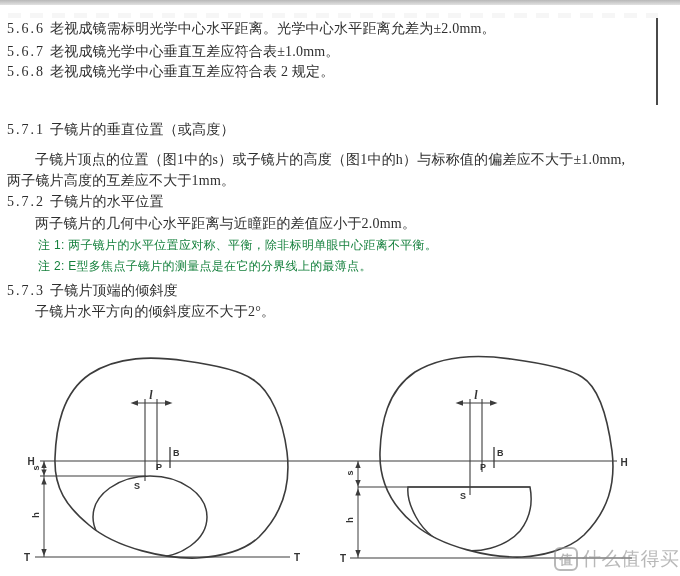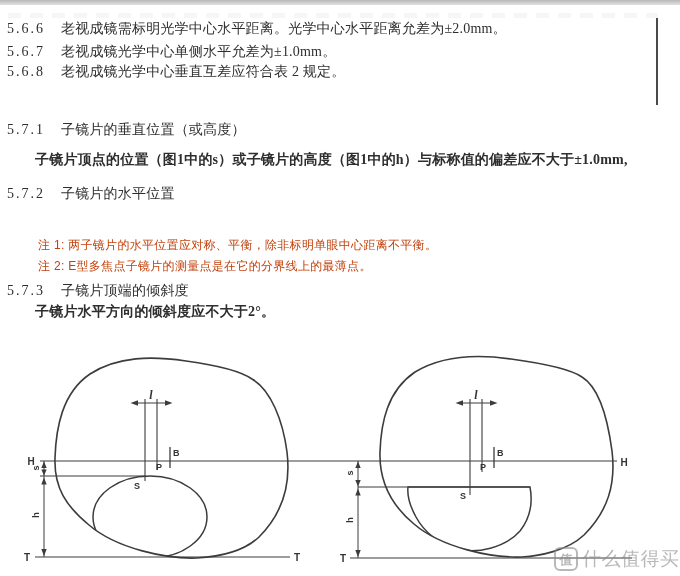--- a/index.html
+++ b/index.html
@@ -4,25 +4,25 @@
 <style>
   html,body{margin:0;padding:0;background:#fff;}
   .page{position:relative;width:680px;height:576px;background:#ffffff;overflow:hidden;
         font-family:"Liberation Serif","DejaVu Serif",serif;color:#2e2e2e;}
   .top-bar{position:absolute;left:0;top:0;width:680px;height:5px;
            background:linear-gradient(#b7b7b7,#e2e2e2);}
   .ghost-row{position:absolute;left:8px;top:13px;width:650px;height:5px;opacity:.5;
              background:repeating-linear-gradient(90deg,#ededed 0 13px,transparent 13px 22px);}
   .vrule{position:absolute;left:656px;top:18px;width:1.5px;height:87px;background:#4a4a4a;}
   .tline{position:absolute;left:7px;white-space:nowrap;font-size:14px;line-height:15px;letter-spacing:.2px;}
-  .tline .num{letter-spacing:2px;margin-right:16px;}
-  .indent{left:35px;font-weight:bold;}
+  .tline .num{letter-spacing:2px;margin-right:5px;}
+  .indent{left:35px;}
   .cont{left:7px;}
   .note{left:38px;font-size:12px;line-height:13px;
-        font-family:"Liberation Sans","DejaVu Sans",sans-serif;color:#c2410c;letter-spacing:.3px;}
+        font-family:"Liberation Sans","DejaVu Sans",sans-serif;color:#15803d;letter-spacing:.3px;}
   .figure{position:absolute;left:0;top:338px;}
   .figure text{font-family:"Liberation Sans","DejaVu Sans",sans-serif;font-size:10px;font-weight:bold;fill:#333;}
   .figure text.dimletter{font-size:9px;}
   .figure text.ital{font-family:"Liberation Serif","DejaVu Serif",serif;font-style:italic;
                     font-size:12px;font-weight:bold;}
   .watermark{position:absolute;left:554px;top:546px;display:flex;align-items:center;gap:4px;
              color:rgba(140,140,140,.62);font-family:"Liberation Sans","DejaVu Sans",sans-serif;}
   .wm-logo{width:20px;height:20px;border:2px solid rgba(140,140,140,.62);border-radius:6px;
            display:flex;align-items:center;justify-content:center;font-size:13px;font-weight:bold;line-height:1;}
   .wm-text{font-size:19px;font-weight:normal;letter-spacing:.5px;white-space:nowrap;}
@@ -30,25 +30,27 @@
 </head>
 <body>
 
 <div class="page">
 
   <div class="top-bar"></div>
   <div class="ghost-row"></div>
   <div class="vrule"></div>
 
   <div class="tline" style="top:21px"><span class="num">5.6.6</span><span>老视成镜需标明光学中心水平距离。光学中心水平距离允差为±2.0mm。</span></div>
-  <div class="tline" style="top:44px"><span class="num">5.6.7</span><span>老视成镜光学中心单侧水平允差为±1.0mm。</span></div>
+  <div class="tline" style="top:44px"><span class="num">5.6.7</span><span>老视成镜光学中心垂直互差应符合表±1.0mm。</span></div>
   <div class="tline" style="top:64px"><span class="num">5.6.8</span><span>老视成镜光学中心垂直互差应符合表 2 规定。</span></div>
   <div class="tline" style="top:122px"><span class="num">5.7.1</span><span>子镜片的垂直位置（或高度）</span></div>
   <div class="tline indent" style="top:152px"><span>子镜片顶点的位置（图1中的s）或子镜片的高度（图1中的h）与标称值的偏差应不大于±1.0mm,</span></div>
-  <div class="tline" style="top:186px"><span class="num">5.7.2</span><span>子镜片的水平位置</span></div>
+  <div class="tline cont" style="top:173px"><span>两子镜片高度的互差应不大于1mm。</span></div>
+  <div class="tline" style="top:194px"><span class="num">5.7.2</span><span>子镜片的水平位置</span></div>
+  <div class="tline indent" style="top:216px"><span>两子镜片的几何中心水平距离与近瞳距的差值应小于2.0mm。</span></div>
   <div class="tline note" style="top:239px"><span>注 1: 两子镜片的水平位置应对称、平衡，除非标明单眼中心距离不平衡。</span></div>
   <div class="tline note" style="top:260px"><span>注 2: E型多焦点子镜片的测量点是在它的分界线上的最薄点。</span></div>
   <div class="tline" style="top:283px"><span class="num">5.7.3</span><span>子镜片顶端的倾斜度</span></div>
   <div class="tline indent" style="top:304px"><span>子镜片水平方向的倾斜度应不大于2°。</span></div>
 
   <svg class="figure" width="680" height="238" viewBox="0 338 680 238">
     <defs>
       <clipPath id="clipLensL">
         <path d="M55,458 C56,428 62,393 90,374 C118,356 152,356 186,361 C208,364 239,370 252,379 C271,390 283,421 287,452 C291,485 283,513 259,537 C242,553 214,557 197,558 C167,559 117,549 89,525 C66,506 54,488 55,458 Z"></path>
       </clipPath>

